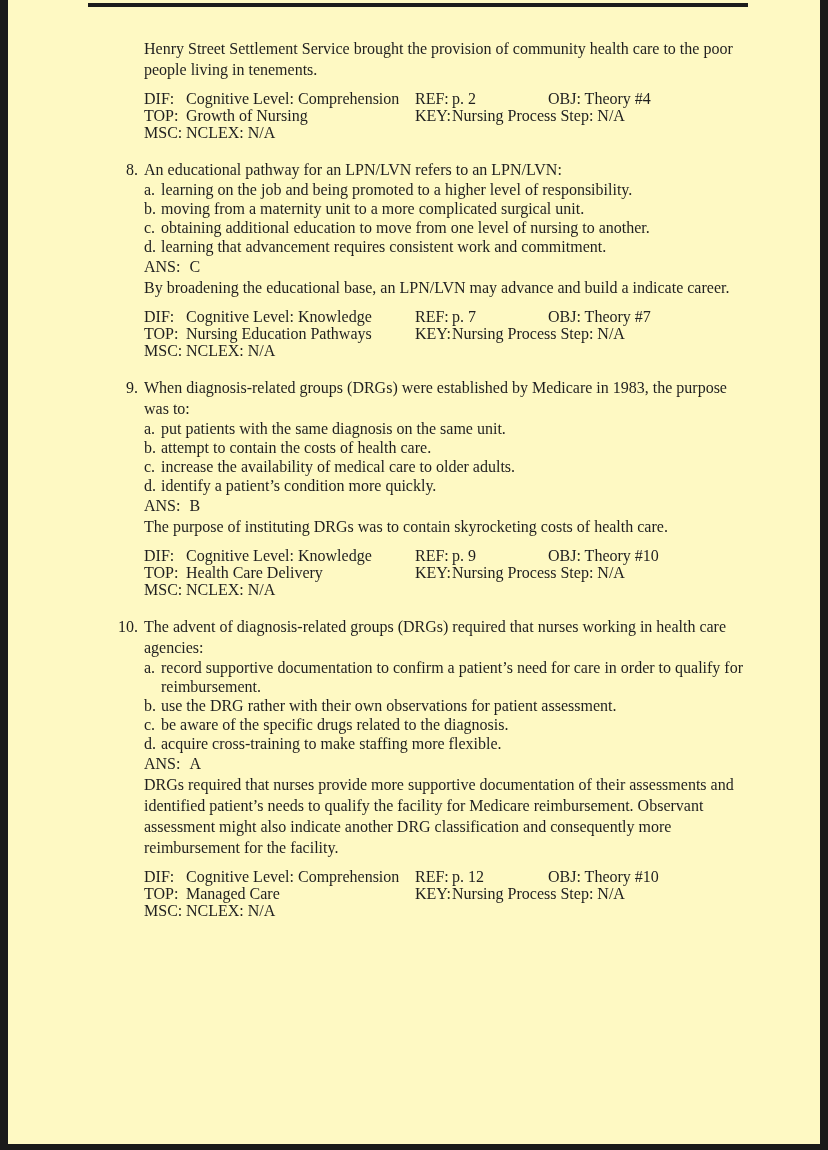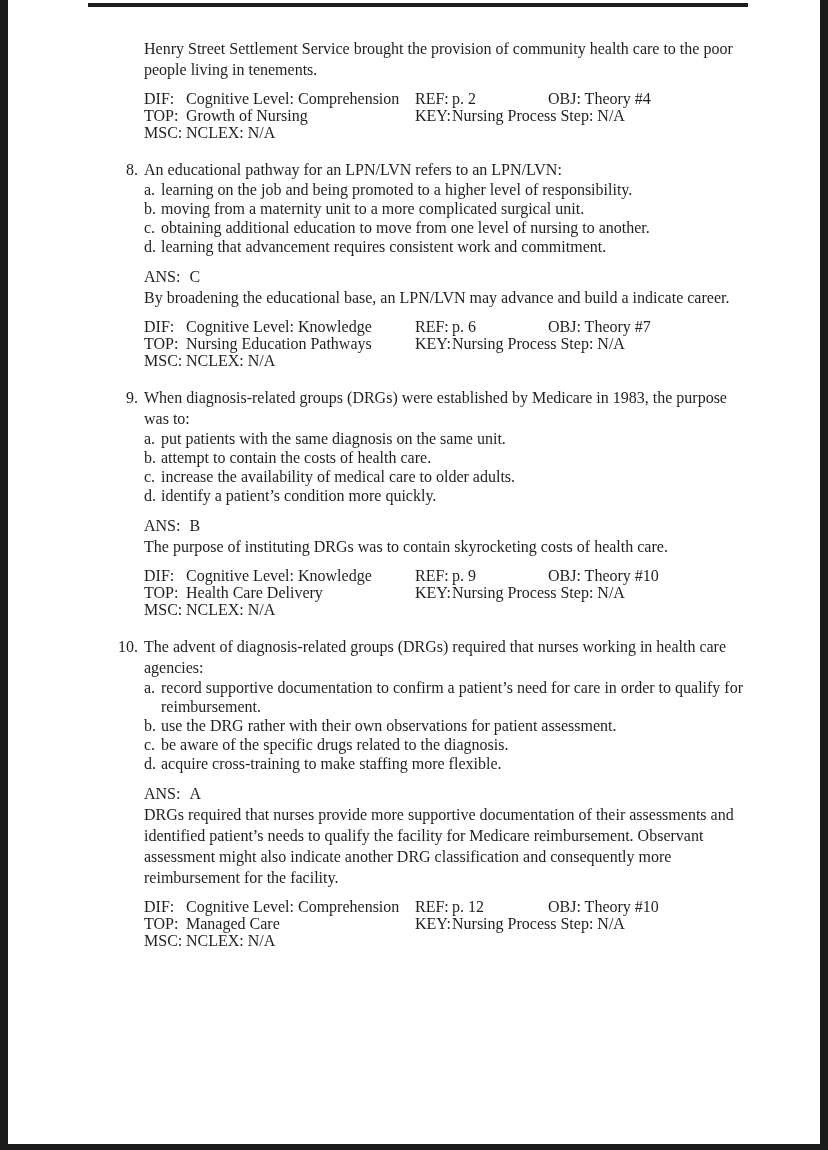--- a/index.html
+++ b/index.html
@@ -1,19 +1,19 @@
 <!DOCTYPE html>
 <html><head>
 <meta charset="utf-8">
 <style>
   html,body{margin:0;padding:0;background:#e9e9e9;}
   .page{
     position:relative;
     width:828px;height:1150px;
-    background:#ffffff;
+    background:#fef9c3;
     overflow:hidden;
     font-family:"Liberation Serif","DejaVu Serif",serif;
     font-size:16px;
     color:#1f1f1f;
   }
   .edge{position:absolute;background:#1a1a1a;}
   .edge-left{left:0;top:0;width:8px;height:1150px;}
   .edge-right{right:0;top:0;width:8px;height:1150px;}
   .edge-bottom{left:0;bottom:0;width:828px;height:6px;}
   .top-rule{position:absolute;left:88px;top:3px;width:660px;height:4px;background:#1c1c1c;}
@@ -22,21 +22,21 @@
 
   .para{margin:0 0 0 26px;width:612px;line-height:21px;}
 
   .question{display:flex;margin-top:18px;}
   .q-num{width:20px;flex-shrink:0;text-align:right;margin-right:6px;line-height:21px;}
   .q-body{width:610px;}
   .q-stem{line-height:21px;}
   .opt{display:flex;line-height:19px;}
   .opt-letter{width:17px;flex-shrink:0;}
   .opt-text{width:593px;}
-  .ans{margin-top:10px;line-height:21px;}
+  .ans{line-height:21px;}
   .ans-value{margin-left:9px;}
   .rationale{line-height:21px;}
 
   .meta{margin-top:10px;margin-left:26px;width:610px;}
   .question .meta{margin-left:0;}
   .meta-row{position:relative;line-height:17px;white-space:nowrap;}
   .m-label{display:inline-block;width:42px;}
   .m-mid{position:absolute;left:271px;top:0;}
   .m-mid .m-label2{display:inline-block;width:37px;}
   .m-right{position:absolute;left:404px;top:0;}
@@ -87,21 +87,21 @@
           </div>
         <div class="opt">
             <span class="opt-letter">d.</span>
             <span class="opt-text">learning that advancement requires consistent work and commitment.</span>
           </div>
         <div class="ans"><span>ANS:</span><span class="ans-value">C</span></div>
         <div class="rationale">By broadening the educational base, an LPN/LVN may advance and build a indicate career.</div>
         <div class="meta">
           <div class="meta-row">
             <span class="m-label">DIF:</span><span>Cognitive Level: Knowledge</span>
-            <span class="m-mid"><span class="m-label2">REF:</span><span>p. 6</span></span>
+            <span class="m-mid"><span class="m-label2">REF:</span><span>p. 7</span></span>
             <span class="m-right">OBJ: Theory #7</span>
           </div>
           <div class="meta-row">
             <span class="m-label">TOP:</span><span>Nursing Education Pathways</span>
             <span class="m-mid"><span class="m-label2">KEY:</span><span>Nursing Process Step: N/A</span></span>
           </div>
           <div class="meta-row">
             <span class="m-label">MSC:</span><span>NCLEX: N/A</span>
           </div>
         </div>

